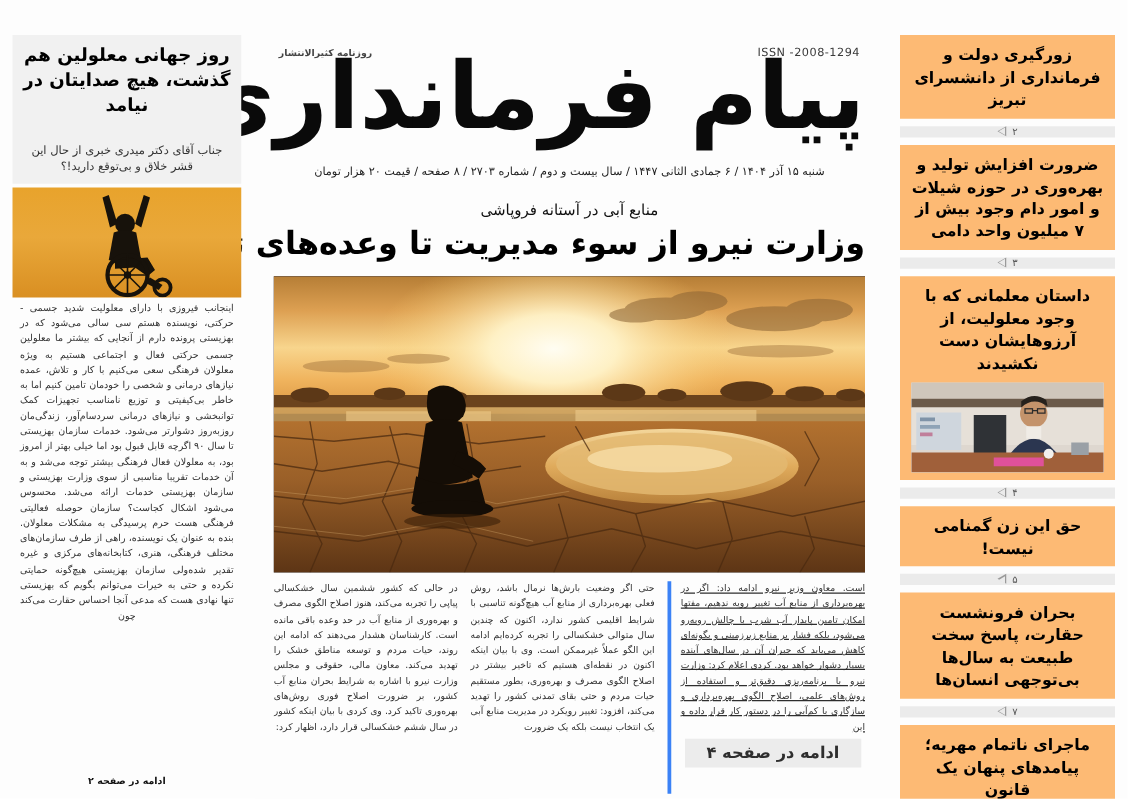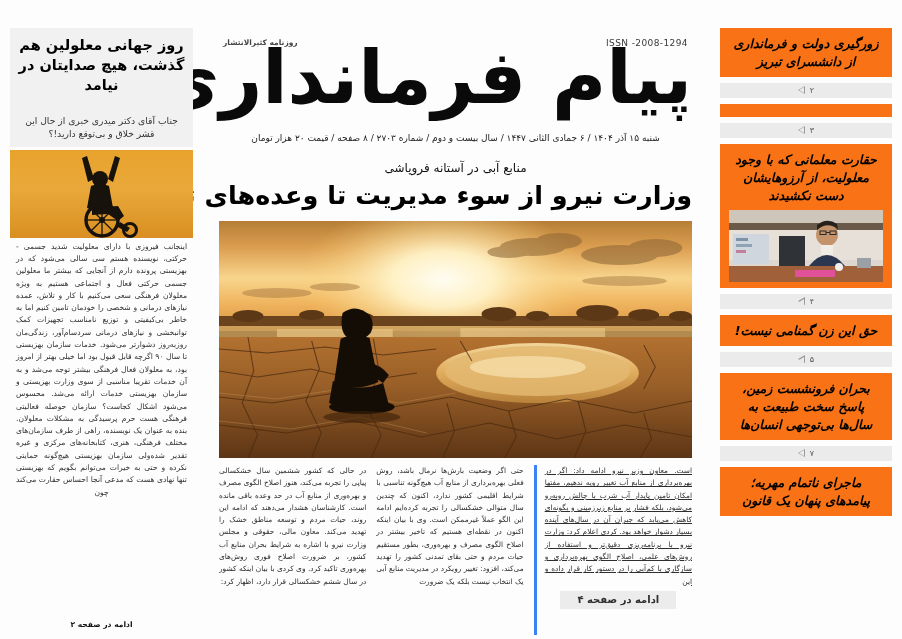--- a/index.html
+++ b/index.html
@@ -97,36 +97,35 @@
     display:flex;flex-direction:row;gap:10px;
     margin-top:7px;flex:1;min-height:0;
   }
   .col{
     flex:1;min-width:0;
     font-size:7.4px;line-height:1.66;text-align:justify;color:#2e2e2e;
     overflow:hidden;position:relative;
   }
   .col.left{border-left:3px solid #3b82f6;padding-left:8px;text-decoration:underline;}
   .col .more{
-    font-size:10px;font-weight:bold;text-align:center;
+    font-size:13px;font-weight:bold;text-align:center;
     background:#ececec;display:inline-block;padding:1px 17px;margin-top:3px;
   }
 
   
   .leftcol{
     width:172px;flex:0 0 172px;
     display:flex;flex-direction:column;
     padding-top:22px;
     box-sizing:border-box;
   }
   .teaser{
-    background:#f97316;
+    background:#fdba74;
     padding:7px 9px 6px 9px;
     text-align:center;
-    font-style:italic;
   }
   .teaser .t-title{
     font-size:12.6px;font-weight:bold;line-height:1.42;
     letter-spacing:-0.2px;color:#000;
   }
   .teaser .t-title.sp{letter-spacing:1.2px;}
   .teaser .t-sub{
     font-size:8.3px;line-height:1.5;color:#333;margin-top:4px;
   }
   .t-photo{
@@ -342,28 +341,29 @@
 
     <div class="teaser">
       <div class="t-title">زورگیری دولت و فرمانداری از دانشسرای تبریز</div>
     </div>
     <div class="badge">
       <span class="num">۲</span>
       <span class="tri"></span>
     </div>
 
     <div class="teaser">
+      <div class="t-title">ضرورت افزایش تولید و بهره‌وری در حوزه شیلات و امور دام وجود بیش از ۷ میلیون واحد دامی</div>
     </div>
     <div class="badge">
       <span class="num">۳</span>
       <span class="tri"></span>
     </div>
 
     <div class="teaser">
-      <div class="t-title">حقارت معلمانی که با وجود معلولیت، از آرزوهایشان دست نکشیدند</div>
+      <div class="t-title">داستان معلمانی که با وجود معلولیت، از آرزوهایشان دست نکشیدند</div>
       <div class="t-photo">
         <svg width="100%" height="100%" viewBox="0 0 154 72" preserveAspectRatio="none">
           <rect x="0" y="0" width="154" height="72" fill="#ded7cf"></rect>
           <rect x="0" y="0" width="154" height="13" fill="#cfc6bb"></rect>
           <rect x="0" y="13" width="154" height="7" fill="#6b5a4a"></rect>
           <rect x="0" y="20" width="154" height="30" fill="#e6e0d8"></rect>
           <rect x="4" y="24" width="36" height="30" fill="#cfd6dd"></rect>
           <rect x="7" y="28" width="12" height="3" fill="#7f93a8"></rect>
           <rect x="7" y="34" width="16" height="3" fill="#8fa3b6"></rect>
           <rect x="7" y="40" width="10" height="3" fill="#c07f9a"></rect>
@@ -389,21 +389,21 @@
 
     <div class="teaser">
       <div class="t-title sp">حق این زن گمنامی نیست!</div>
     </div>
     <div class="badge">
       <span class="num">۵</span>
       <span class="tri"></span>
     </div>
 
     <div class="teaser">
-      <div class="t-title">بحران فرونشست زمین، پاسخ سخت طبیعت به سال‌ها بی‌توجهی انسان‌ها</div>
+      <div class="t-title">بحران فرونشست حقارت، پاسخ سخت طبیعت به سال‌ها بی‌توجهی انسان‌ها</div>
     </div>
     <div class="badge">
       <span class="num">۷</span>
       <span class="tri"></span>
     </div>
 
     <div class="teaser">
       <div class="t-title">ماجرای ناتمام مهریه؛ پیامدهای پنهان یک قانون</div>
     </div>
 

